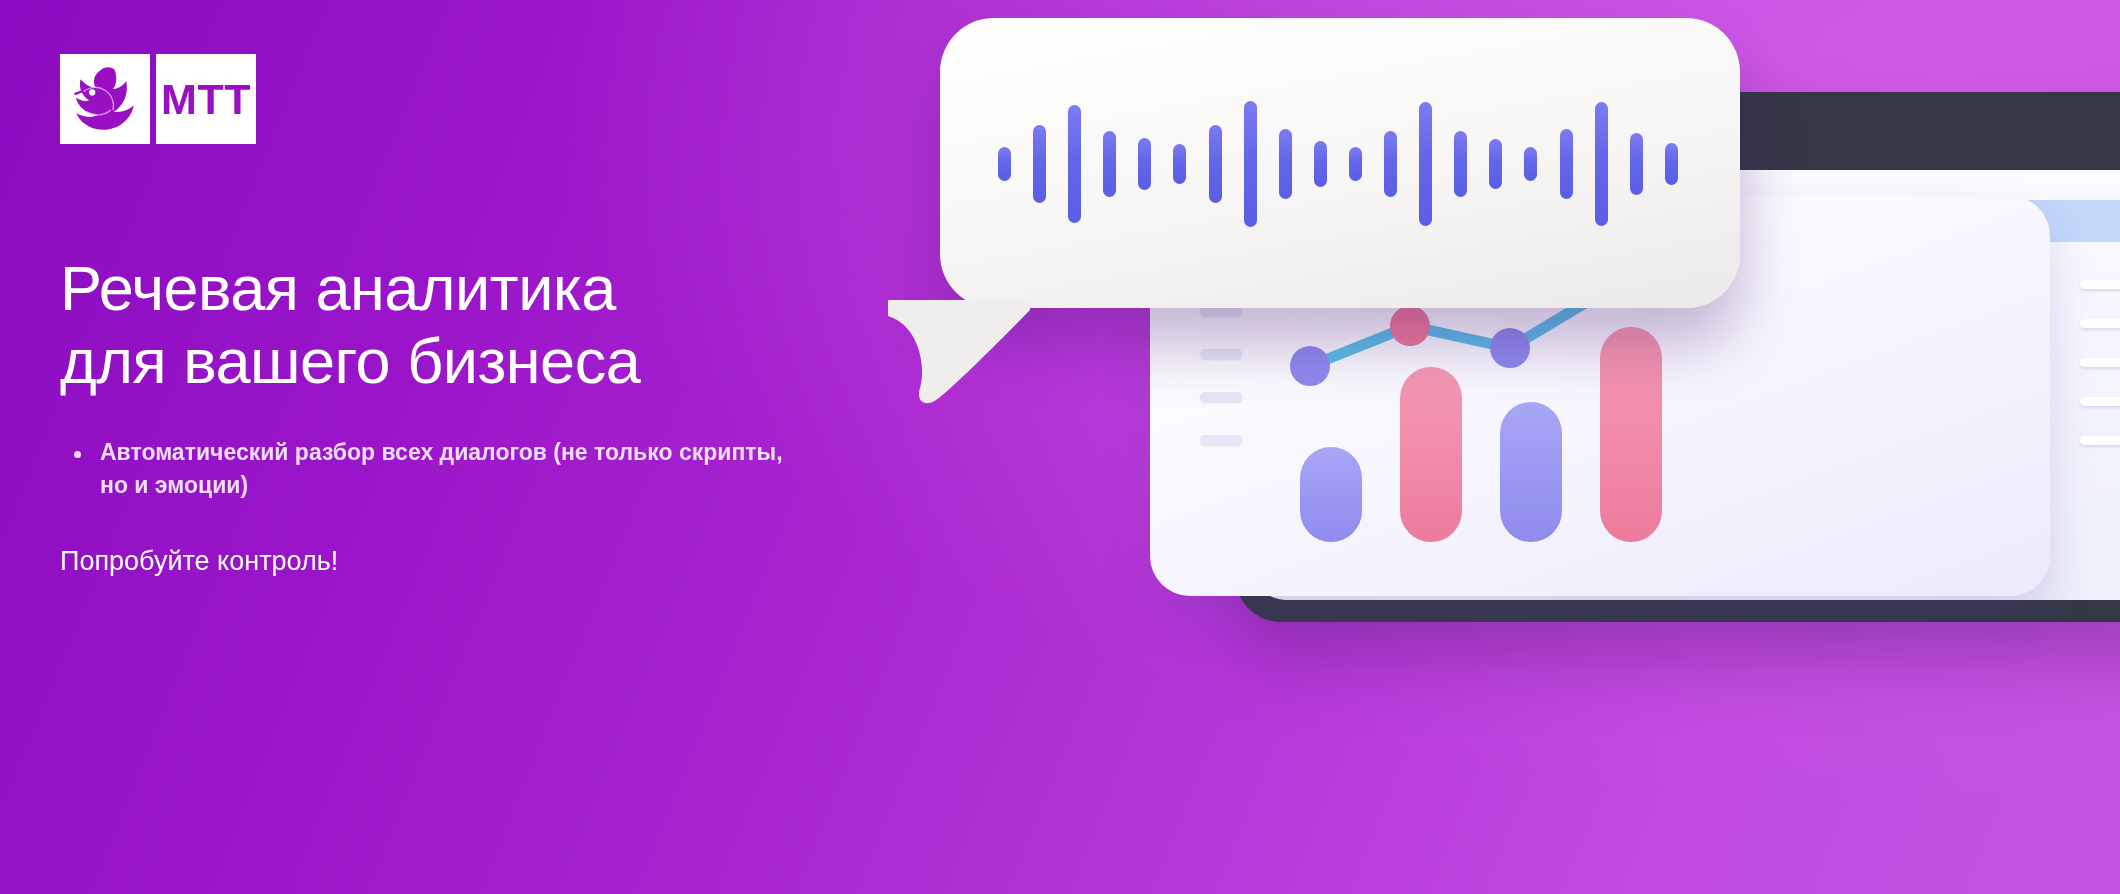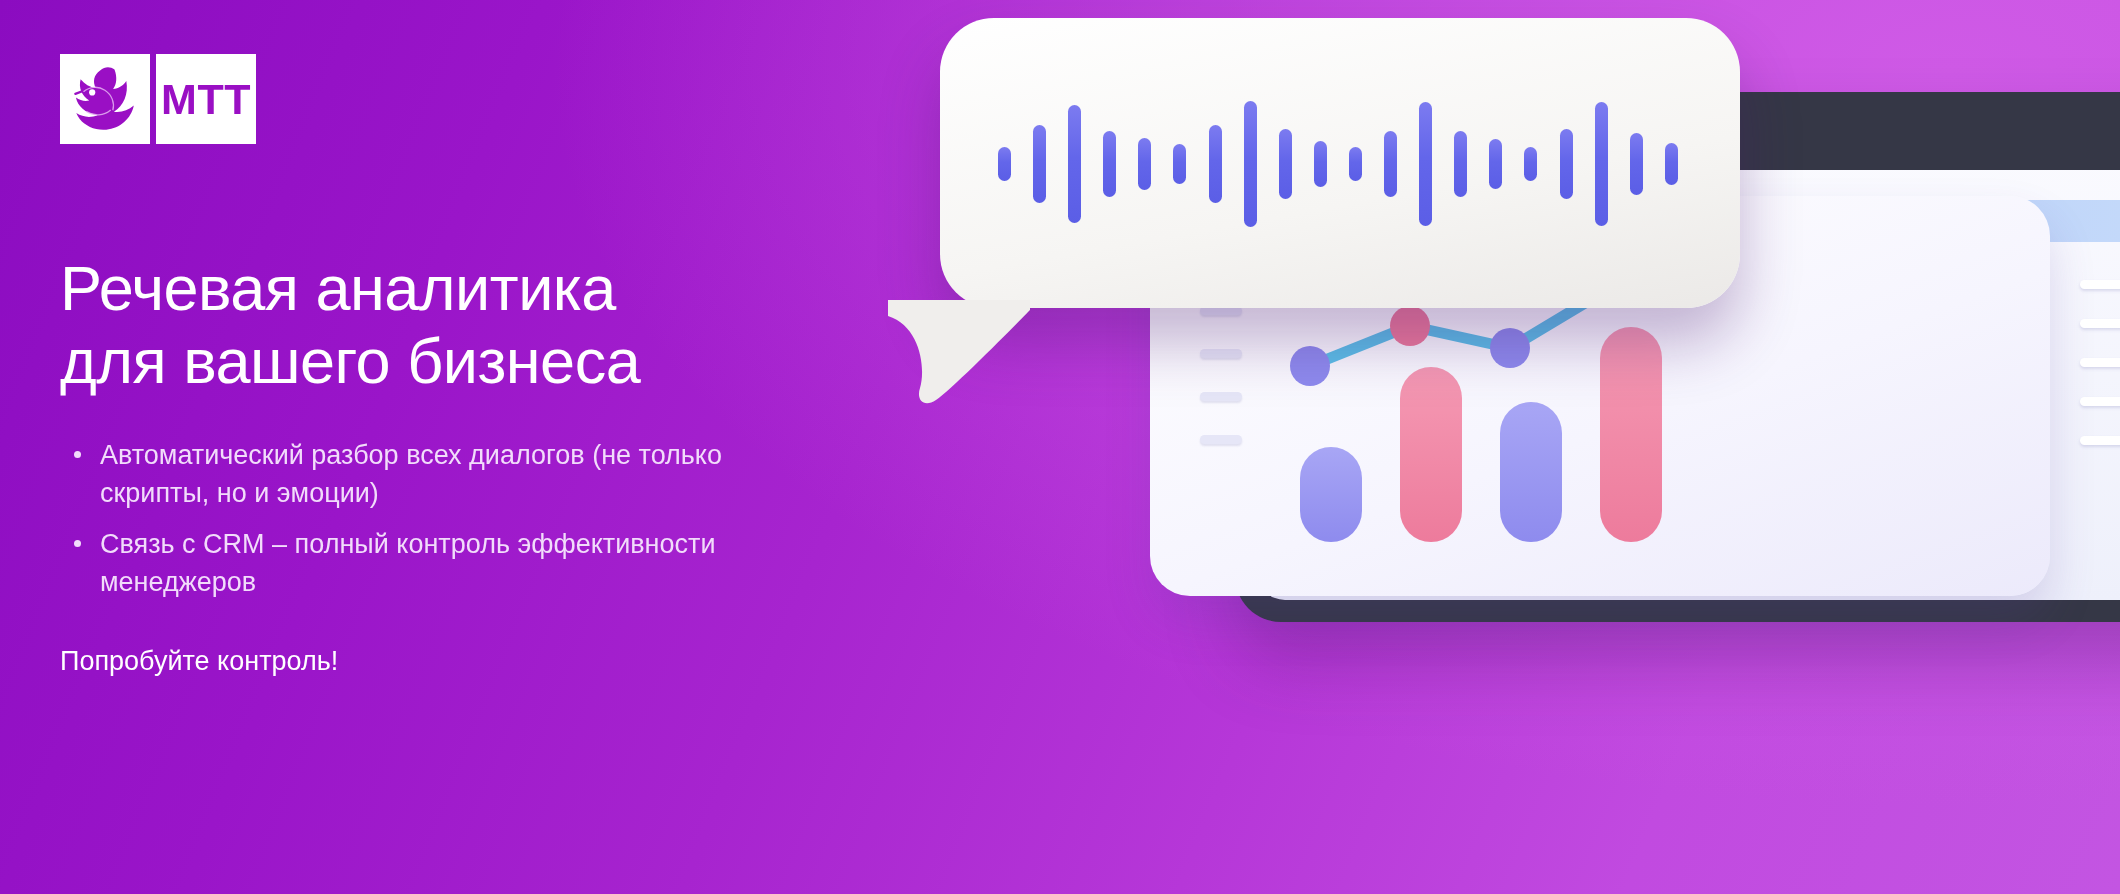--- a/index.html
+++ b/index.html
@@ -30,21 +30,21 @@
   }
   
   .copy{position:absolute;left:60px;top:252px;width:1000px;}
   .headline{
     color:#ffffff;font-size:63px;line-height:1.16;font-weight:400;margin:0;
     letter-spacing:-0.5px;white-space:pre-line;
   }
   .bullets{list-style:none;margin:38px 0 0 0;padding:0;}
   .bullets li{
     position:relative;padding-left:40px;margin-bottom:12px;
-    color:#f2dcfb;font-size:27px;line-height:1.42;max-width:700px;
+    color:#f2dcfb;font-size:23px;line-height:1.42;max-width:700px;font-weight:bold;
   }
   .bullets li::before{
     content:"";position:absolute;left:14px;top:15px;width:7px;height:7px;
     border-radius:50%;background:#f2dcfb;
   }
   .cta{margin-top:42px;color:#ffffff;font-size:27px;line-height:1.4;}
   
   .art{position:absolute;right:0;top:0;width:1060px;height:894px;}
   .tablet{
     position:absolute;left:175px;top:92px;width:990px;height:530px;
@@ -115,21 +115,20 @@
       <span>МТТ</span>
     </div>
   </div>
 
   <div class="copy">
     <h1 class="headline">Речевая аналитика
 для вашего бизнеса</h1>
 
     <ul class="bullets">
       <li>Автоматический разбор всех диалогов (не только скрипты, но и эмоции)</li>
-      <li>Связь с CRM – полный контроль эффективности менеджеров</li>
     </ul>
 
     <div class="cta">Попробуйте контроль!</div>
   </div>
 
   <div class="art">
 
     <div class="tablet">
       <div class="tablet-inner">
         <div class="tbar">

